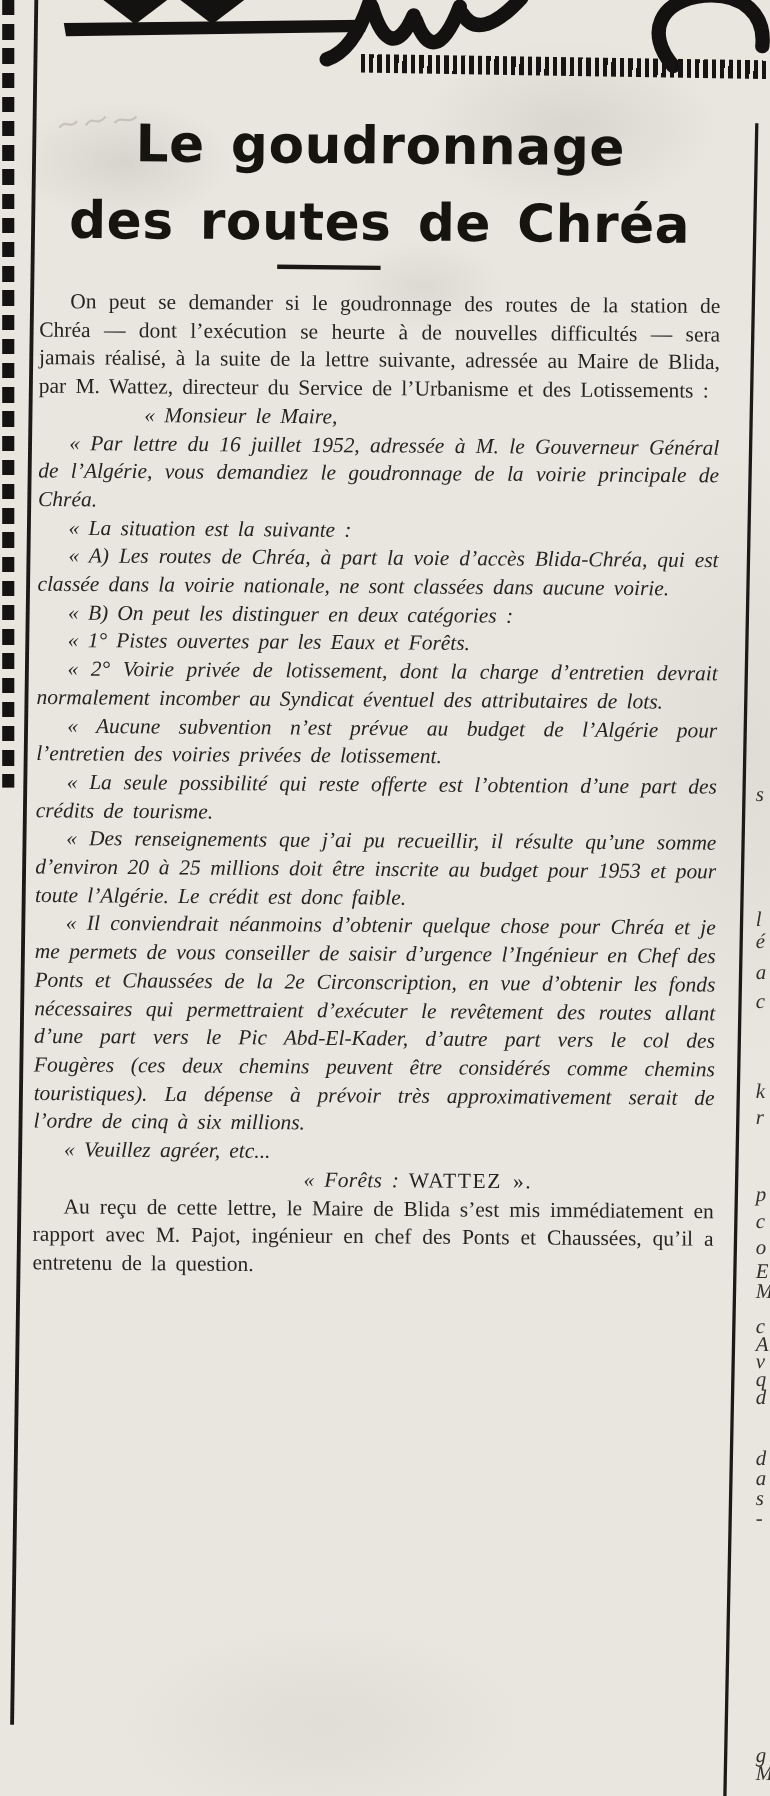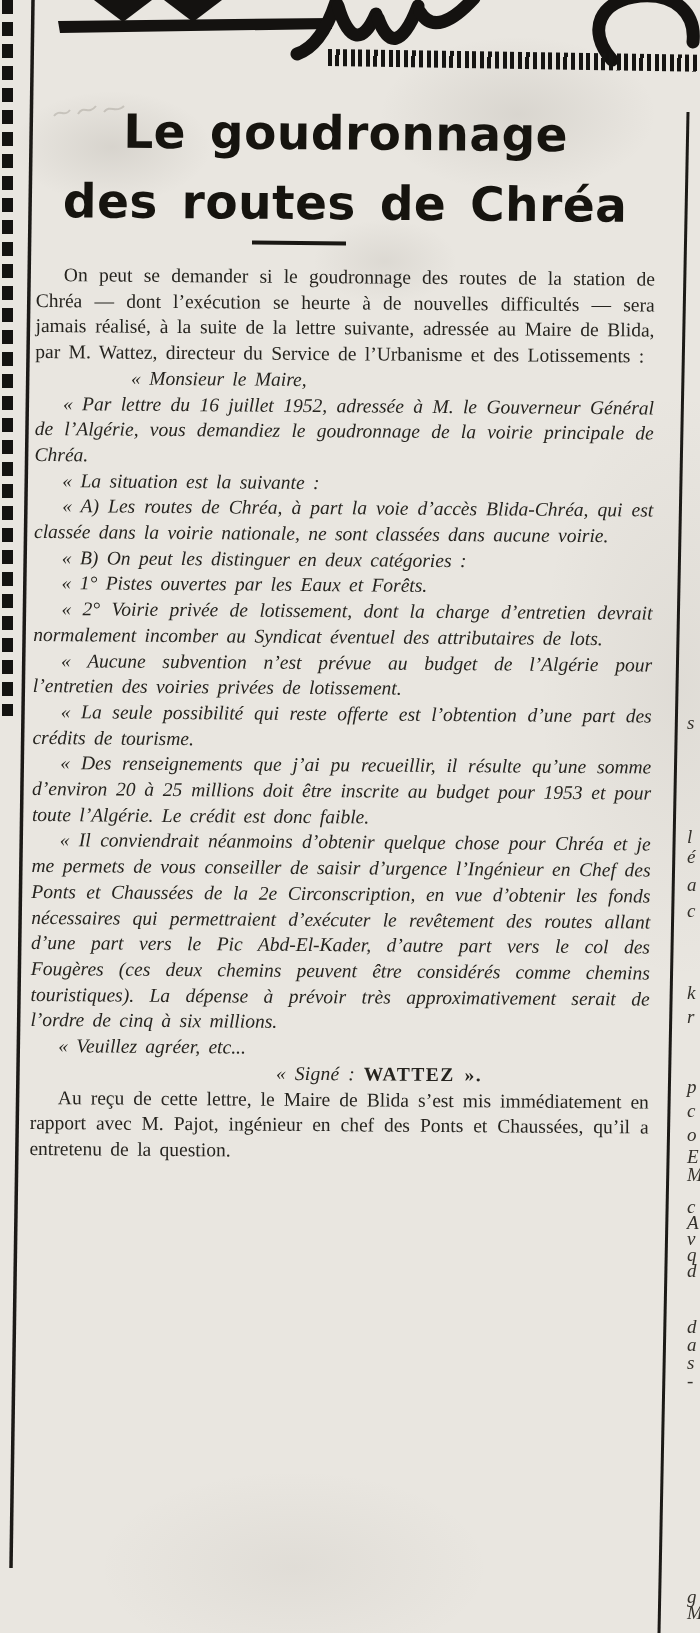--- a/index.html
+++ b/index.html
@@ -53,21 +53,21 @@
   .article{
     left:36px;top:262px;width:619px;
     font-size:19.5px;line-height:25.7px;text-align:justify;
     word-spacing:3.5px;
     transform:rotate(0.42deg);transform-origin:top left;
   }
   .article p{margin:0;text-indent:28px;}
   .article p.letter, .article p.salute, .article p.sig{font-style:italic;}
   .article p.salute{text-indent:96px;text-align:left;}
   .article p.sig{text-indent:0;padding-left:246px;text-align:left;letter-spacing:.3px;}
-  .sig-name{font-style:normal;font-weight:bold;letter-spacing:1.5px;}
+  .sig-name{font-style:normal;font-weight:normal;letter-spacing:1.5px;}
 
   
   svg.rules{left:0;top:0;}
 
   
   .frag{
     position:absolute;left:687px;width:16px;
     font-style:italic;font-size:19px;color:#34312b;white-space:nowrap;
   }
 </style>
@@ -112,21 +112,21 @@
   <p class="letter">« La situation est la suivante :</p>
   <p class="letter">« A) Les routes de Chréa, à part la voie d’accès Blida-Chréa, qui est classée dans la voirie nationale, ne sont classées dans aucune voirie.</p>
   <p class="letter">« B) On peut les distinguer en deux catégories :</p>
   <p class="letter">« 1° Pistes ouvertes par les Eaux et Forêts.</p>
   <p class="letter">« 2° Voirie privée de lotissement, dont la charge d’entretien devrait normalement incomber au Syndicat éventuel des attributaires de lots.</p>
   <p class="letter">« Aucune subvention n’est prévue au budget de l’Algérie pour l’entretien des voiries privées de lotissement.</p>
   <p class="letter">« La seule possibilité qui reste offerte est l’obtention d’une part des crédits de tourisme.</p>
   <p class="letter">« Des renseignements que j’ai pu recueillir, il résulte qu’une somme d’environ 20 à 25 millions doit être inscrite au budget pour 1953 et pour toute l’Algérie. Le crédit est donc faible.</p>
   <p class="letter">« Il conviendrait néanmoins d’obtenir quelque chose pour Chréa et je me permets de vous conseiller de saisir d’urgence l’Ingénieur en Chef des Ponts et Chaussées de la 2e Circonscription, en vue d’obtenir les fonds nécessaires qui permettraient d’exécuter le revêtement des routes allant d’une part vers le Pic Abd-El-Kader, d’autre part vers le col des Fougères (ces deux chemins peuvent être considérés comme chemins touristiques). La dépense à prévoir très approximativement serait de l’ordre de cinq à six millions.</p>
   <p class="letter">« Veuillez agréer, etc...</p>
-  <p class="sig"><span class="sig-prefix">« Signé :</span> <span class="sig-name">WATTEZ ».</span></p>
+  <p class="sig"><span class="sig-prefix">« Forêts :</span> <span class="sig-name">WATTEZ ».</span></p>
   <p class="closing">Au reçu de cette lettre, le Maire de Blida s’est mis immédiatement en rapport avec M. Pajot, ingénieur en chef des Ponts et Chaussées, qu’il a entretenu de la question.</p>
 </div>
 
 <svg class="abs rules" width="700" height="1633" viewBox="0 0 700 1633" style="pointer-events:none;">
   <line x1="33" y1="0" x2="11" y2="1568" stroke="#1c1a17" stroke-width="3.5"></line>
   <line x1="688" y1="112" x2="659" y2="1633" stroke="#1c1a17" stroke-width="3"></line>
 </svg>
 
 <div class="abs">
     <span class="frag" style="top: 712px;">s</span>

